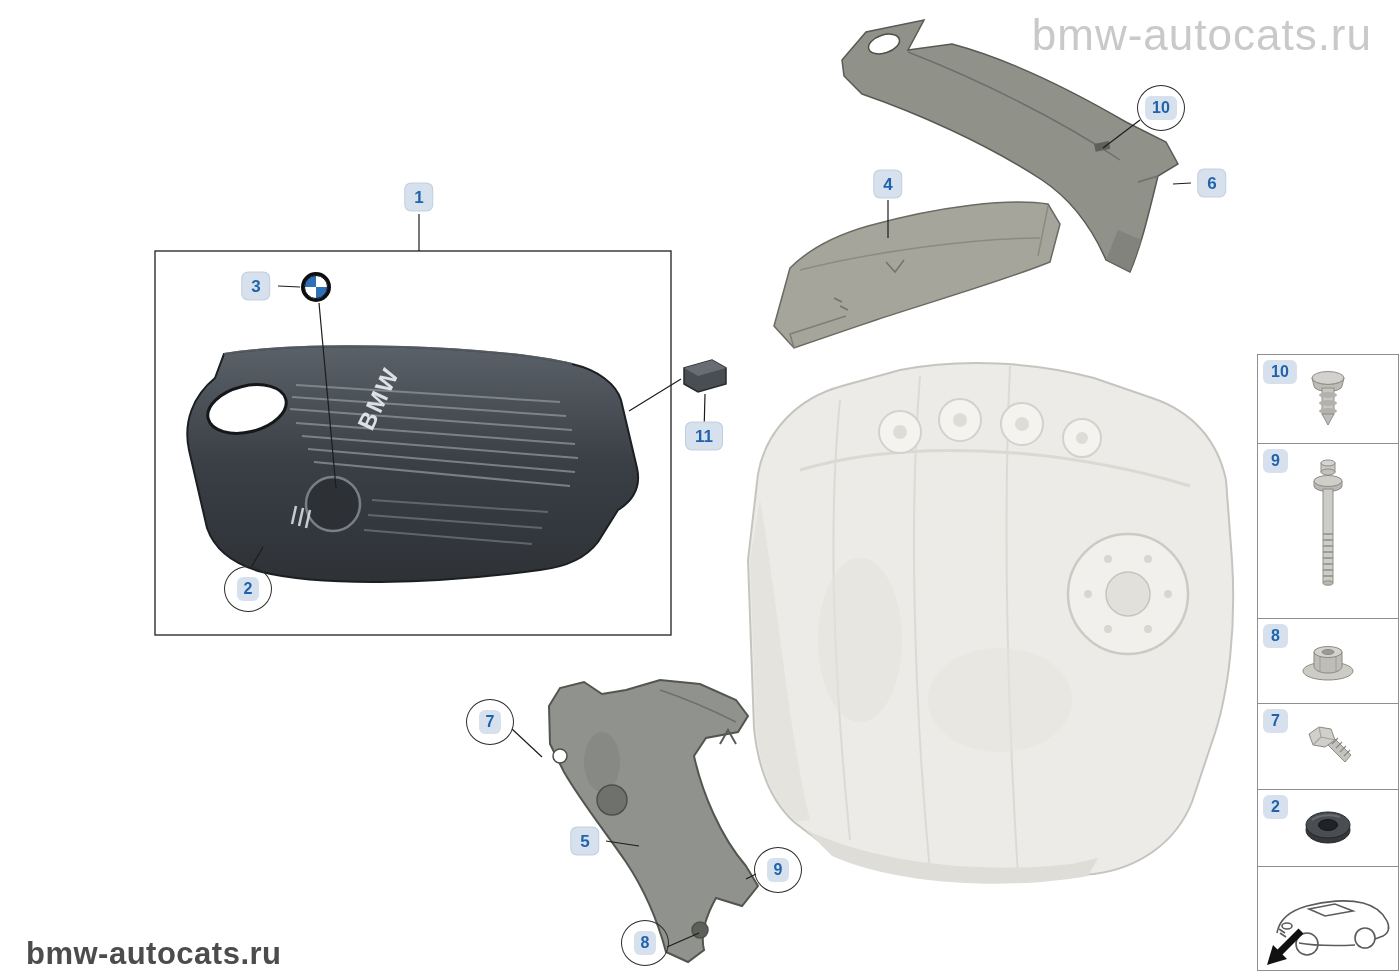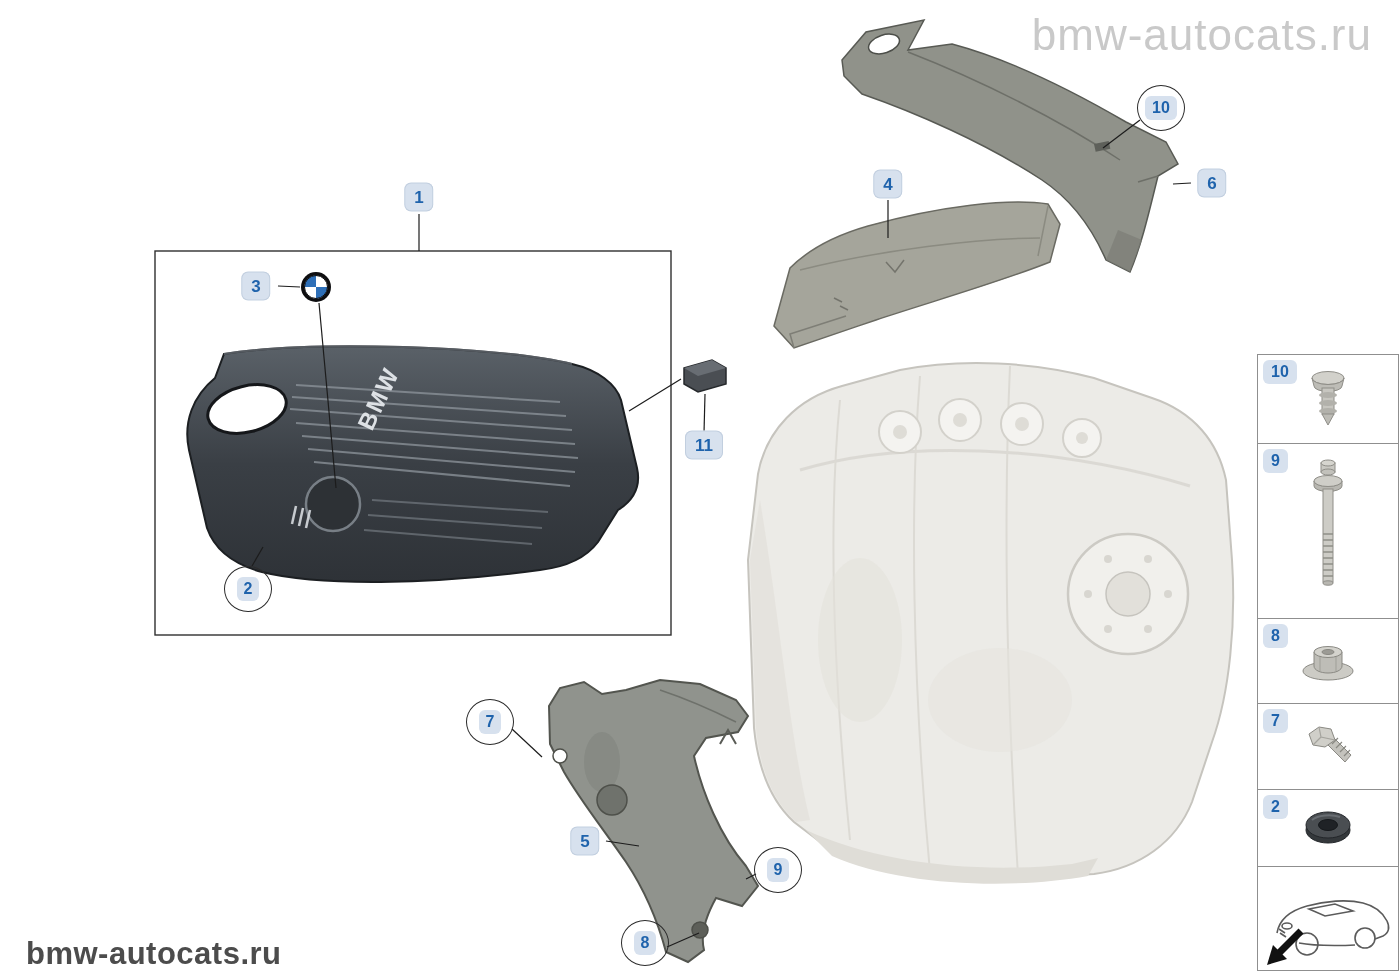--- a/index.html
+++ b/index.html
@@ -180,21 +180,21 @@
   </svg>
 
   <div class="watermark-top">bmw-autocats.ru</div>
   <div class="watermark-bottom">bmw-autocats.ru</div>
 
   <div class="callout" style="left:419px; top:197px;">1</div>
   <div class="callout" style="left:256px; top:286px;">3</div>
   <div class="callout" style="left:888px; top:184px;">4</div>
   <div class="callout" style="left:585px; top:841px;">5</div>
   <div class="callout" style="left:1212px; top:183px;">6</div>
-  <div class="callout" style="left:704px; top:445px;">11</div>
+  <div class="callout" style="left:704px; top:436px;">11</div>
 
   <div class="ring" style="left:248px; top:589px;">
     <span class="badge">2</span>
   </div>
   <div class="ring" style="left:490px; top:722px;">
     <span class="badge">7</span>
   </div>
   <div class="ring" style="left:645px; top:943px;">
     <span class="badge">8</span>
   </div>

